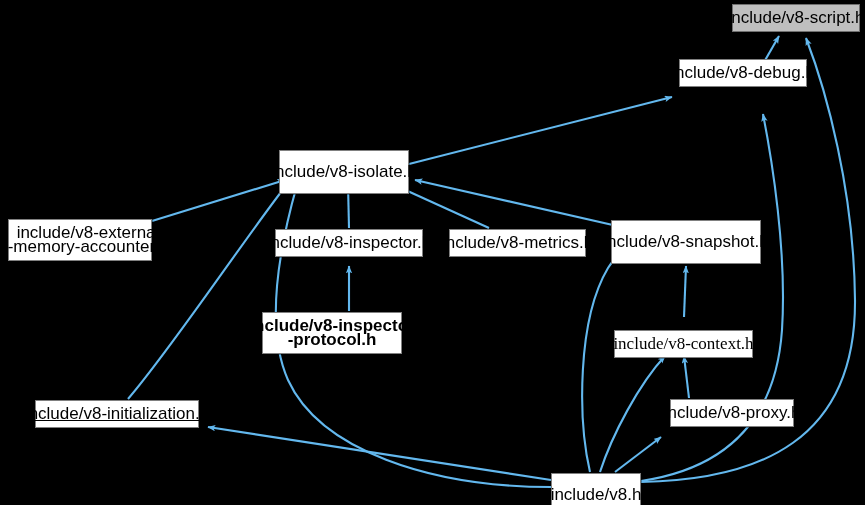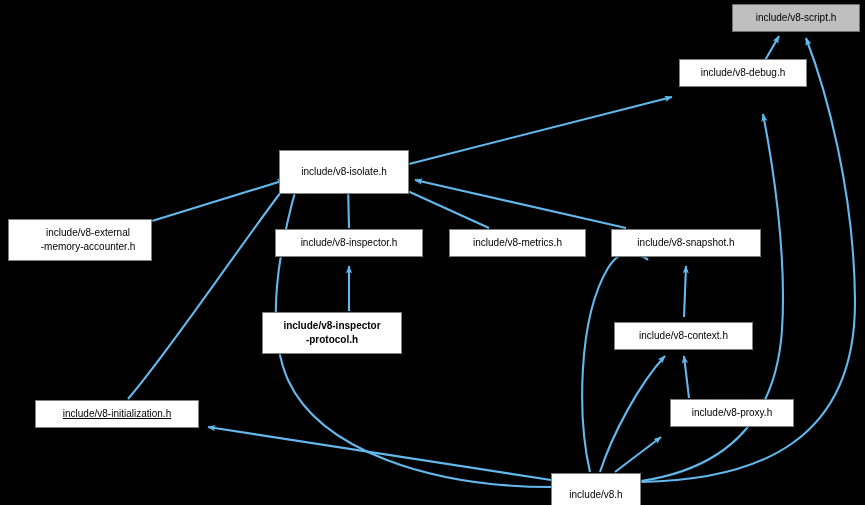--- a/index.html
+++ b/index.html
@@ -1,21 +1,21 @@
 <!DOCTYPE html>
 <html><head>
 <meta charset="utf-8">
 <style>
   html,body{margin:0;padding:0;background:#000;}
   body{font-family:"Liberation Sans",sans-serif;}
   #canvas{position:relative;width:865px;height:505px;background:#000;overflow:hidden;}
   #edges{position:absolute;left:0;top:0;width:865px;height:505px;}
   .node{position:absolute;box-sizing:border-box;background:#ffffff;border:1px solid #808080;
         display:flex;align-items:center;justify-content:center;text-align:center;
-        color:#000;font-size:10px;line-height:14px;white-space:pre;z-index:5;
+        color:#000;font-size:17px;line-height:14px;white-space:pre;z-index:5;
         box-shadow:1px 1px 0 0 rgba(0,0,0,0.35);}
   .node.root{background:#bfbfbf;border:1px solid #707070;}
   .node span{display:block;}
 </style>
 </head>
 <body>
 
 <div id="canvas">
 
   <svg id="edges" viewBox="0 0 865 505">
@@ -74,28 +74,28 @@
   <div class="node" style="left: 8px; top: 219px; width: 144px; height: 42px; padding-left: 16px;">
     <span>include/v8-external
 -memory-accounter.h</span>
   </div>
   <div class="node" style="left: 275px; top: 229px; width: 148px; height: 28px;">
     <span>include/v8-inspector.h</span>
   </div>
   <div class="node" style="left: 449px; top: 229px; width: 137px; height: 28px;">
     <span>include/v8-metrics.h</span>
   </div>
-  <div class="node" style="left: 611px; top: 229px; width: 150px; height: 28px;">
+  <div class="node" style="left: 611px; top: 220px; width: 150px; height: 44px;">
     <span>include/v8-snapshot.h</span>
   </div>
   <div class="node" style="left: 262px; top: 312px; width: 140px; height: 42px; font-weight: bold;">
     <span>include/v8-inspector
 -protocol.h</span>
   </div>
-  <div class="node" style="left: 614px; top: 322px; width: 139px; height: 28px;">
+  <div class="node" style="left: 614px; top: 330px; width: 139px; height: 28px; font-family: Liberation Serif, serif;">
     <span>include/v8-context.h</span>
   </div>
   <div class="node" style="left: 670px; top: 399px; width: 124px; height: 28px;">
     <span>include/v8-proxy.h</span>
   </div>
   <div class="node" style="left: 35px; top: 400px; width: 164px; height: 28px; text-decoration: underline;">
     <span>include/v8-initialization.h</span>
   </div>
   <div class="node" style="left: 551px; top: 473px; width: 90px; height: 44px; align-items: center;">
     <span>include/v8.h</span>

